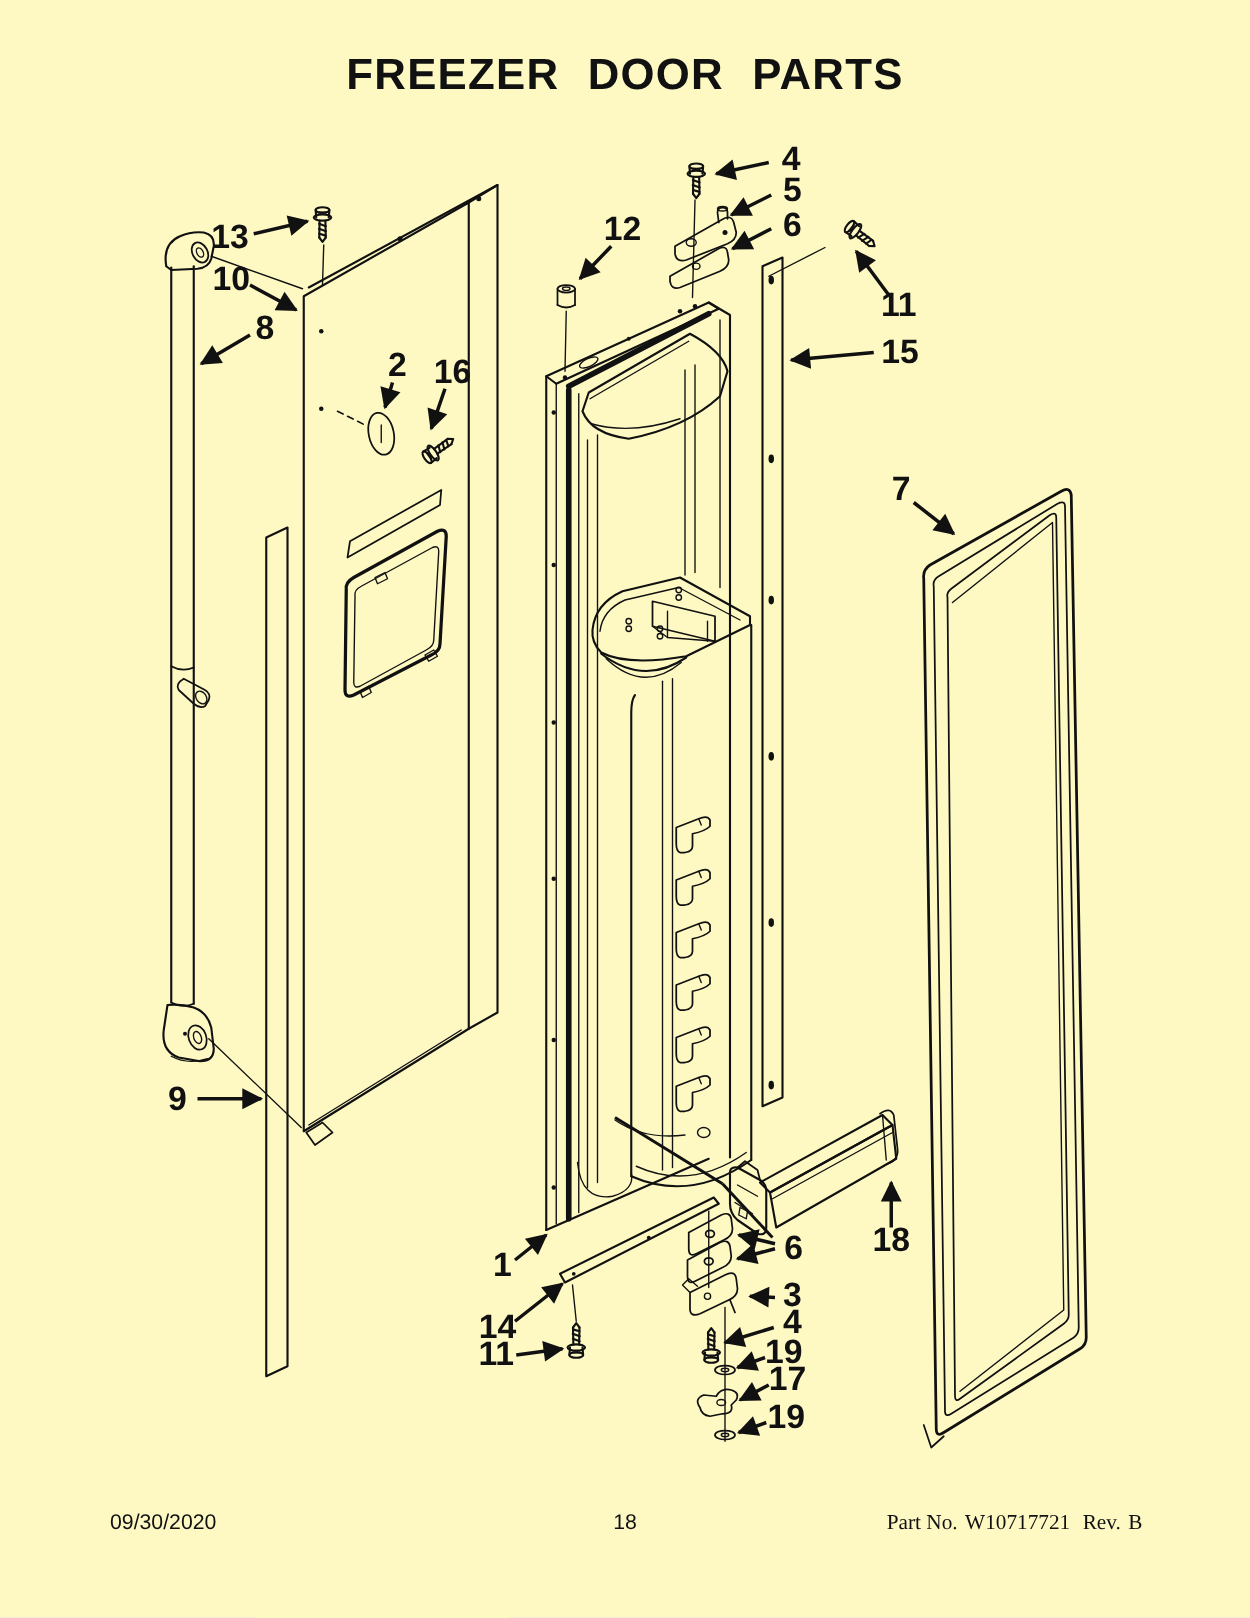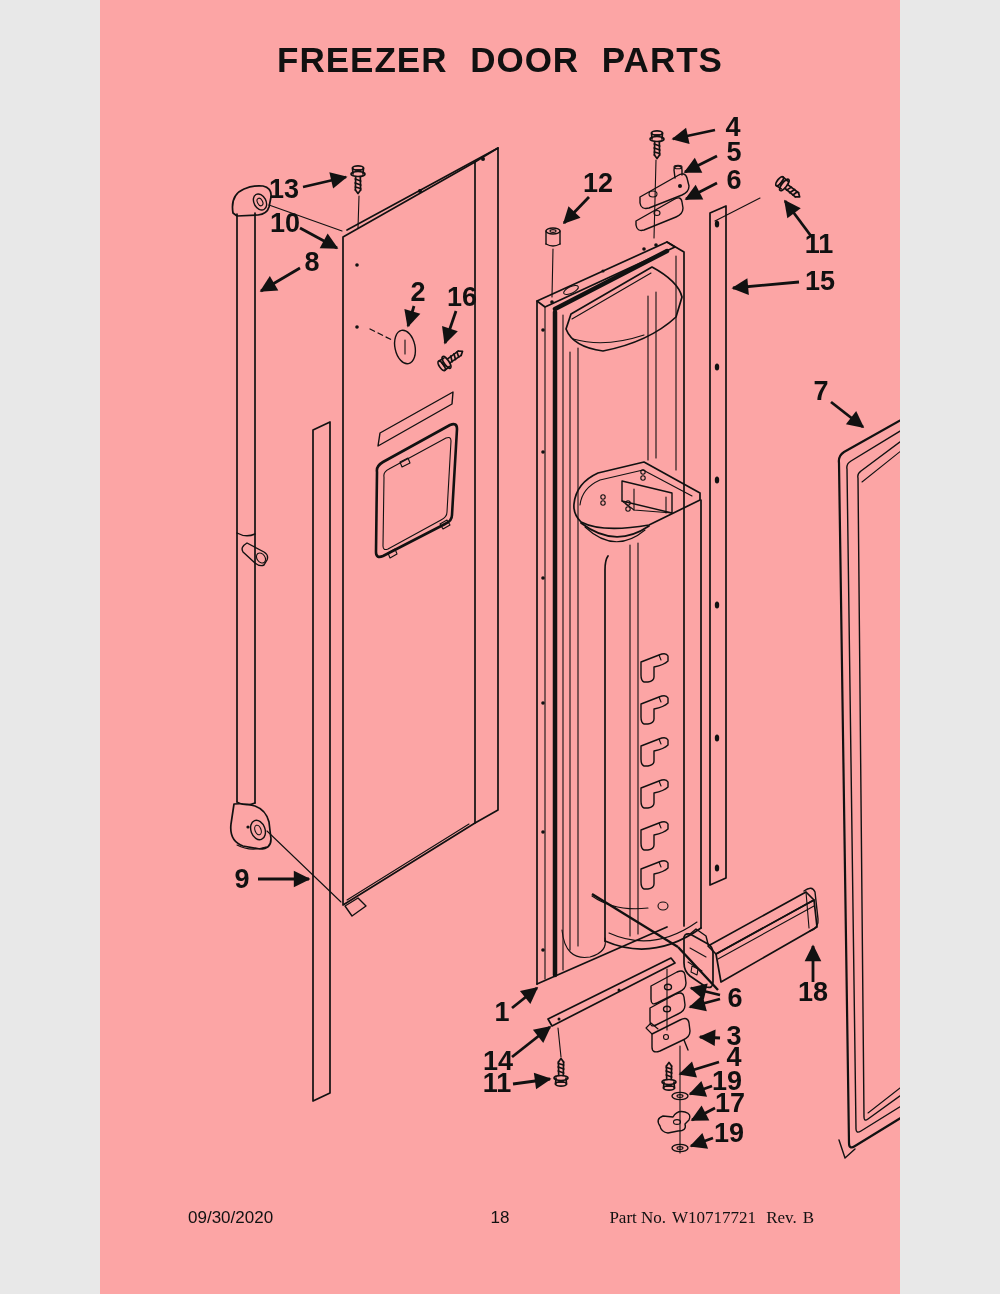--- a/index.html
+++ b/index.html
@@ -1,17 +1,17 @@
 <!DOCTYPE html>
 <html><head>
 <meta charset="utf-8">
 <style>
   html,body{margin:0;padding:0;background:#e8e8e8;}
   .page{
-    position:relative;width:800px;height:1294px;background:#fca5a5;
+    position:relative;width:1000px;height:1294px;background:#fef9c3;
     margin:0 auto;font-family:"Liberation Sans",sans-serif;color:#111;
     overflow:hidden;
   }
   .page-title{
     position:absolute;top:40px;left:0;width:100%;margin:0;
     text-align:center;font-size:35px;font-weight:700;letter-spacing:1px;
     word-spacing:12px;color:#111;
   }
   .diagram-svg{position:absolute;left:0;top:0;width:1000px;height:1294px;}
   .callout{

